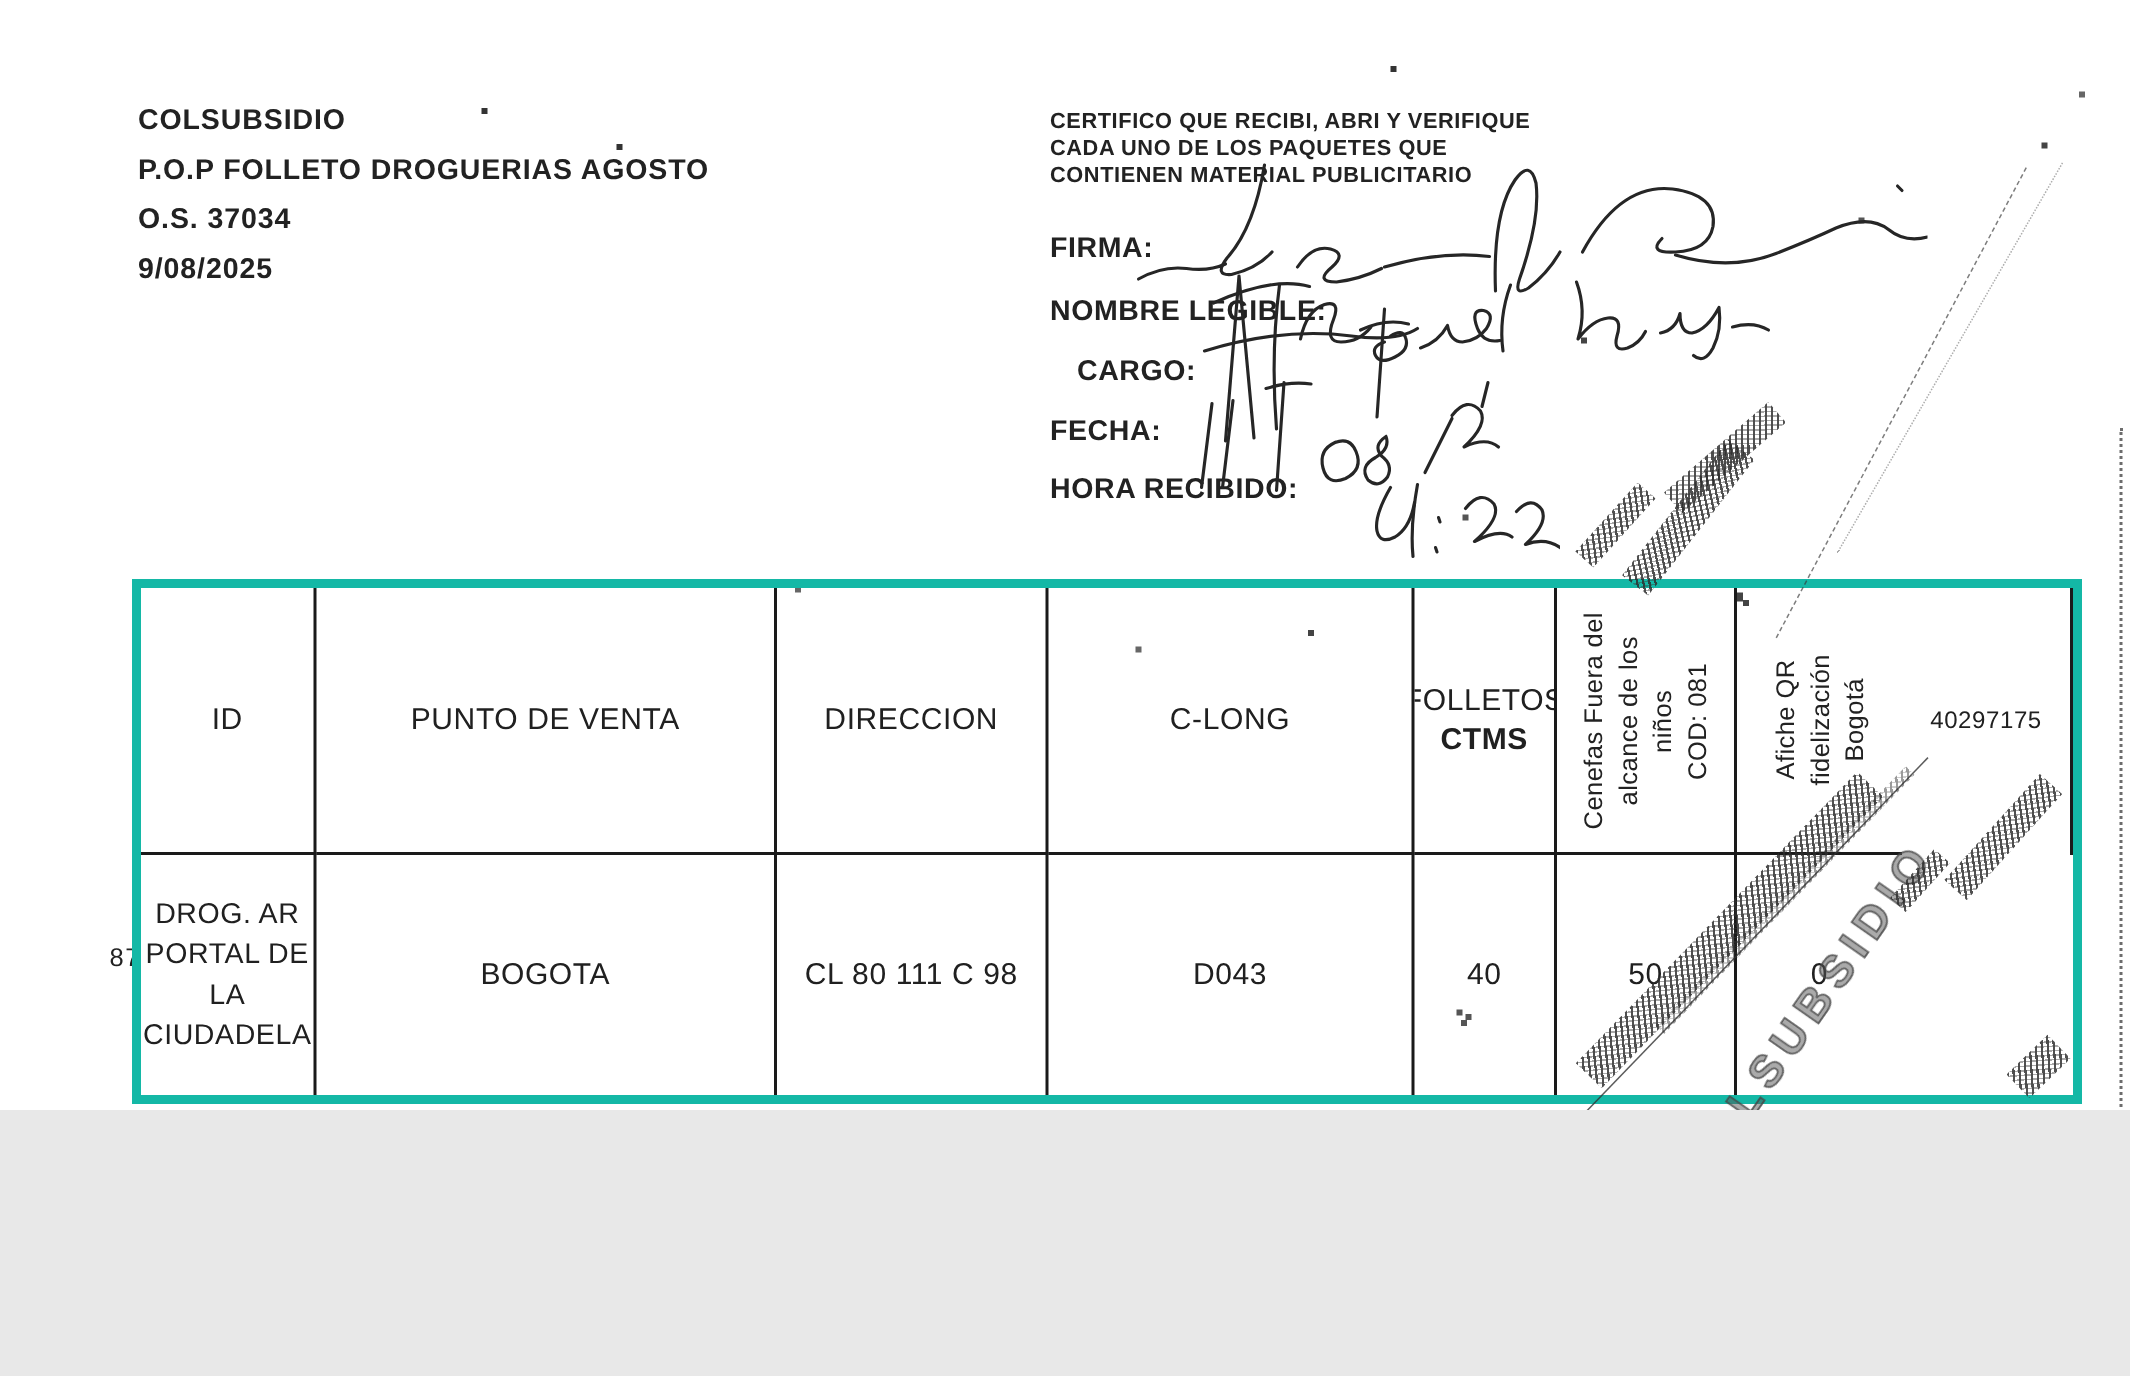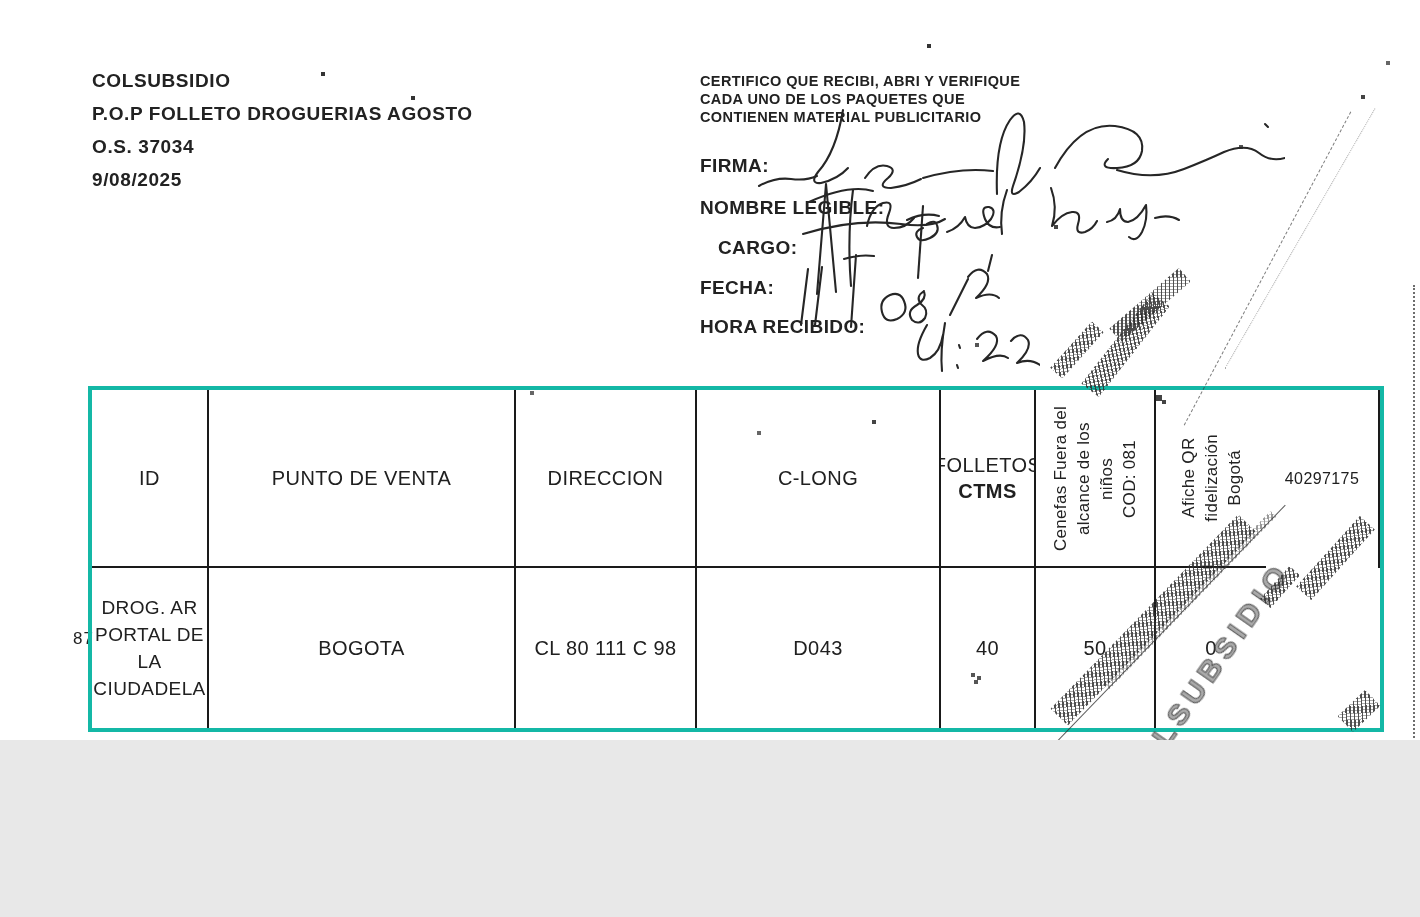--- a/index.html
+++ b/index.html
@@ -16,21 +16,21 @@
   
   .cert-statement { left:700px; top:72px; font-size:14.5px; font-weight:700; letter-spacing:.4px; line-height:18px; color:#222; }
   .cert-label { font-size:19px; font-weight:700; letter-spacing:.4px; color:#222; }
 
   
   .pop-table {
     left:88px; top:386px;
     display:grid;
     grid-template-columns:117px 307px 181px 244px 95px 120px 110px 114px;
     grid-template-rows:178px 160px;
-    border:4px solid #14b8a6;
+    border:6px solid #14b8a6;
     box-sizing:content-box;
     z-index:2;
   }
   .cell {
     border-right:2px solid #1a1a1a;
     display:flex; align-items:center; justify-content:center;
     text-align:center; font-size:20px; color:#202020; letter-spacing:.4px;
     box-sizing:border-box; overflow:hidden; padding:2px 4px;
   }
   .hdr { border-bottom:2px solid #1a1a1a; }

